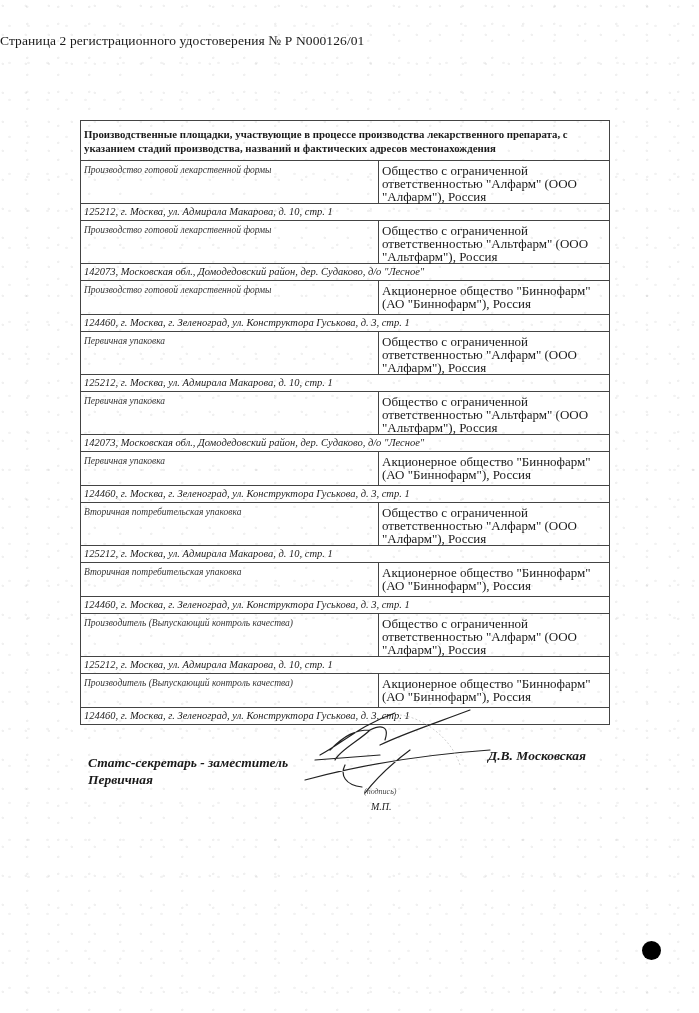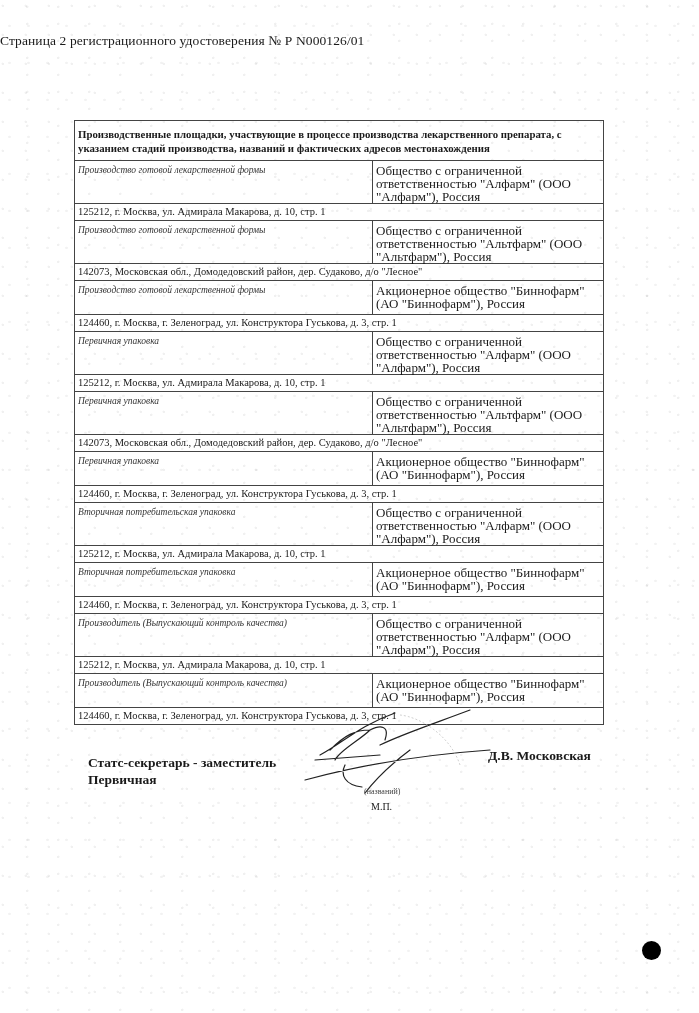--- a/index.html
+++ b/index.html
@@ -13,33 +13,33 @@
       radial-gradient(circle at 12% 20%, rgba(0,0,0,0.06) 0 1px, transparent 1.5px),
       radial-gradient(circle at 88% 40%, rgba(0,0,0,0.06) 0 1px, transparent 1.5px),
       radial-gradient(circle at 50% 70%, rgba(0,0,0,0.05) 0 1px, transparent 1.5px);
     background-size: 23px 29px, 31px 17px, 19px 37px;
   }
   .page-title {
     position: absolute; top: 33px; left: 0; width: 699px; 
     font-size: 13.5px; letter-spacing: 0.1px;
   }
   .sites-table {
-    position: absolute; left: 74px; top: 120px; width: 530px;
+    position: absolute; left: 80px; top: 120px; width: 530px;
     border: 1.3px solid #222; border-collapse: collapse;
     font-size: 10.5px;
   }
   .sites-table td { border: 1px solid #444; padding: 0 3px; vertical-align: top; }
   .sites-table tr.head td {
     font-weight: bold; font-size: 10.8px; line-height: 14px; padding: 6px 3px 5px 3px; height: 27px;
   }
   .sites-table tr.stage td { height: 30px; padding-top: 3px; line-height: 13px; }
-  .sites-table tr.addr td { height: 16px; line-height: 16px; font-size: 10.5px; }
+  .sites-table tr.addr td { height: 16px; line-height: 16px; font-size: 10.5px; font-style: italic; }
   .stage-label { font-style: italic; font-size: 9.5px; color: #333; }
   .company { width: 224px; font-size: 13px; }
-  .signature-block { position: absolute; left: 0; top: 0; width: 699px; height: 770px; pointer-events: none; }
+  .signature-block { position: absolute; left: 0; top: 0; width: 699px; height: 770px; pointer-events: none; font-style: italic; }
   .sign-title {
     position: absolute; left: 88px; top: 754px; font-weight: bold; font-size: 13.5px; line-height: 17px;
   }
   .sign-name {
     position: absolute; left: 488px; top: 748px; font-weight: bold; font-size: 13.5px;
   }
   .sign-caption {
     position: absolute; left: 364px; top: 787px; font-size: 8px; color: #444;
   }
   .stamp-place {
@@ -138,17 +138,17 @@
 <div class="signature-block">
   <div class="sign-title">
     <div>Статс-секретарь - заместитель</div>
     <div>Первичная</div>
   </div>
   <svg class="signature-svg" width="200" height="90" viewBox="0 0 200 90">
     <path d="M20 50 C 40 40, 60 20, 95 8 M 30 45 C 45 30, 55 25, 70 25 C 60 35, 40 45, 35 55 M 70 25 C 80 20, 90 20, 85 35 M 80 40 C 100 30, 130 20, 170 5 M 5 75 C 60 60, 120 50, 190 45 M 110 45 C 90 60, 75 75, 65 88 M 15 55 L 80 50 M 45 60 C 40 70, 45 80, 62 82" fill="none" stroke="#222" stroke-width="1.2" stroke-linecap="round"></path>
     <path d="M100 10 C 120 12, 150 30, 160 60" fill="none" stroke="#bbb" stroke-width="0.7" stroke-dasharray="2 2"></path>
   </svg>
   <div class="sign-name">Д.В. Московская</div>
-  <div class="sign-caption">(названий)</div>
+  <div class="sign-caption">(подпись)</div>
   <div class="stamp-place">М.П.</div>
 </div>
 
 <div class="dot"></div>
 
 </body></html>

